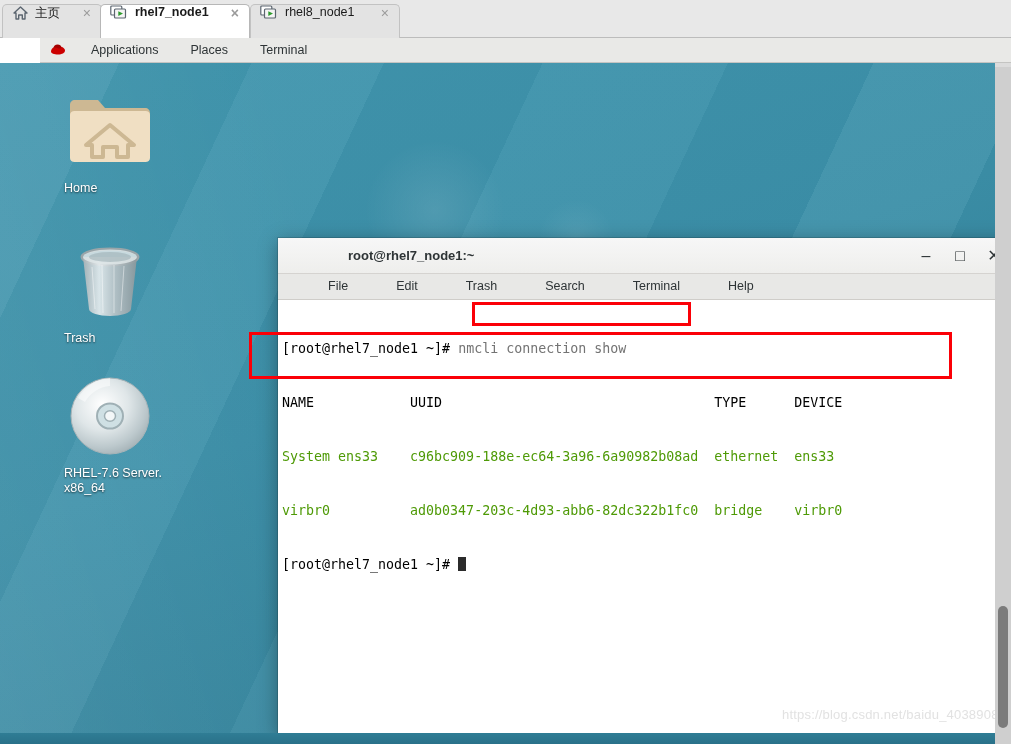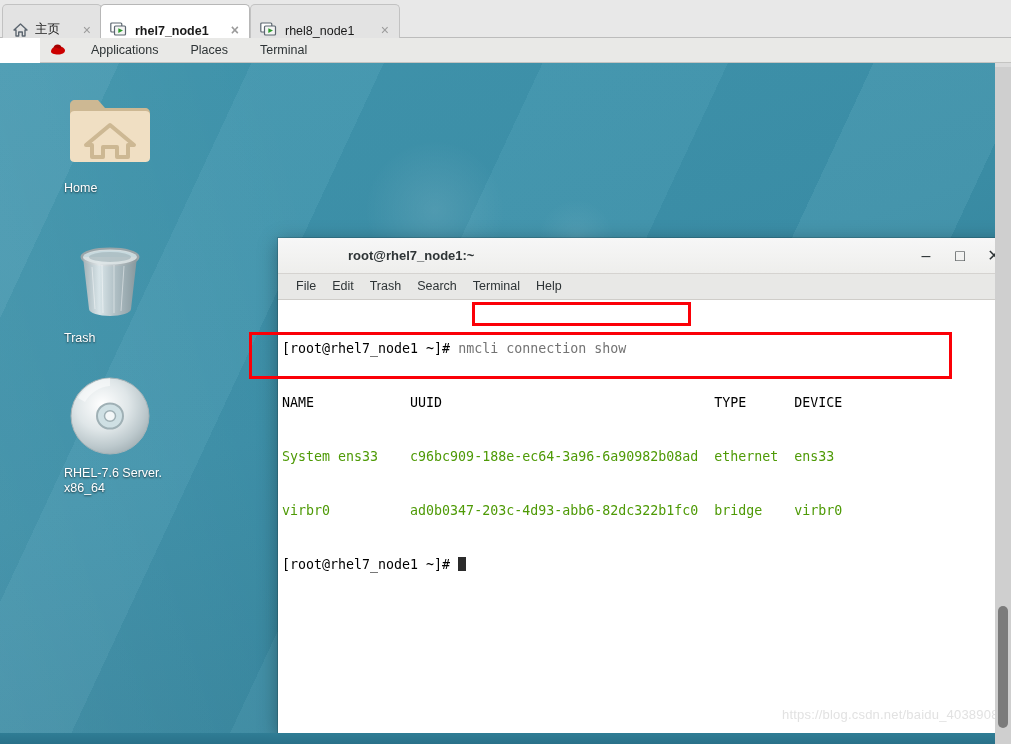--- a/index.html
+++ b/index.html
@@ -27,21 +27,21 @@
     width: 1011px;
     height: 38px;
     background: #e8e8e8;
     border-bottom: 1px solid #bcbcbc;
   }
   .tab {
     position: absolute;
     top: 4px;
     height: 34px;
     display: flex;
-    align-items: flex-end;
+    align-items: flex-start;
     gap: 6px;
     padding: 0 8px 0 9px;
     background: #e3e3e3;
     border: 1px solid #c2c2c2;
     border-bottom: none;
     border-radius: 5px 5px 0 0;
     font-size: 12.5px;
     color: #1a1a1a;
     white-space: nowrap;
   }
@@ -160,21 +160,21 @@
   .term-menu {
     height: 26px;
     background: #e8e8e6;
     border-bottom: 1px solid #cfcdc9;
     display: flex;
     align-items: center;
     padding-left: 10px;
     font-size: 12.5px;
     color: #2e3436;
   }
-  .term-menu .mitem { padding: 0 8px; line-height: 25px; }
+  .term-menu .mitem { padding: 0 8px; line-height: 25px; margin-left: 32px; }
 
   .term-body {
     position: relative;
     height: 433px;
     background: #ffffff;
     padding: 4px 0 0 4px;
     font-family: "DejaVu Sans Mono", "Liberation Mono", monospace;
     font-size: 13.3px;
     line-height: 18px;
     overflow: hidden;

